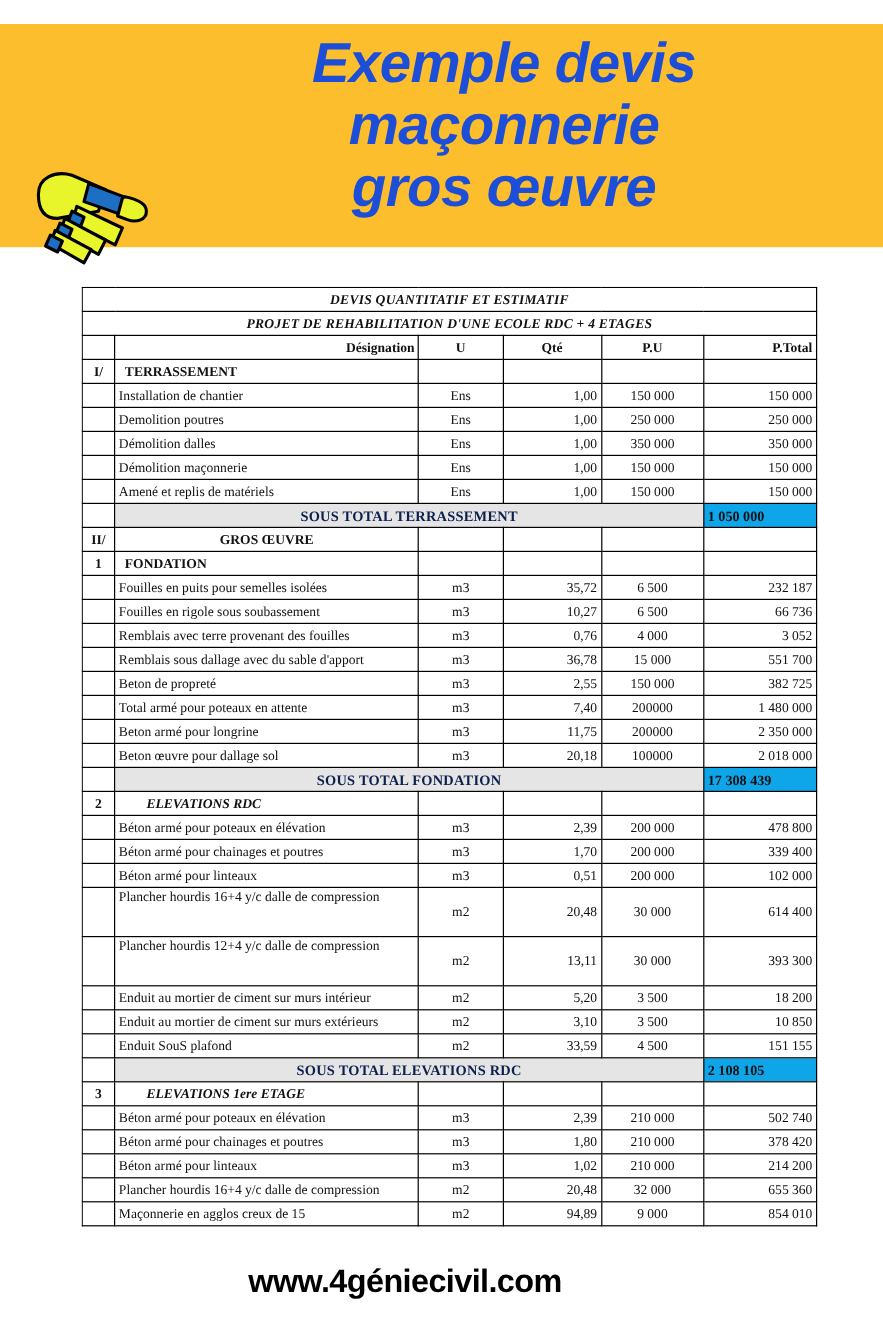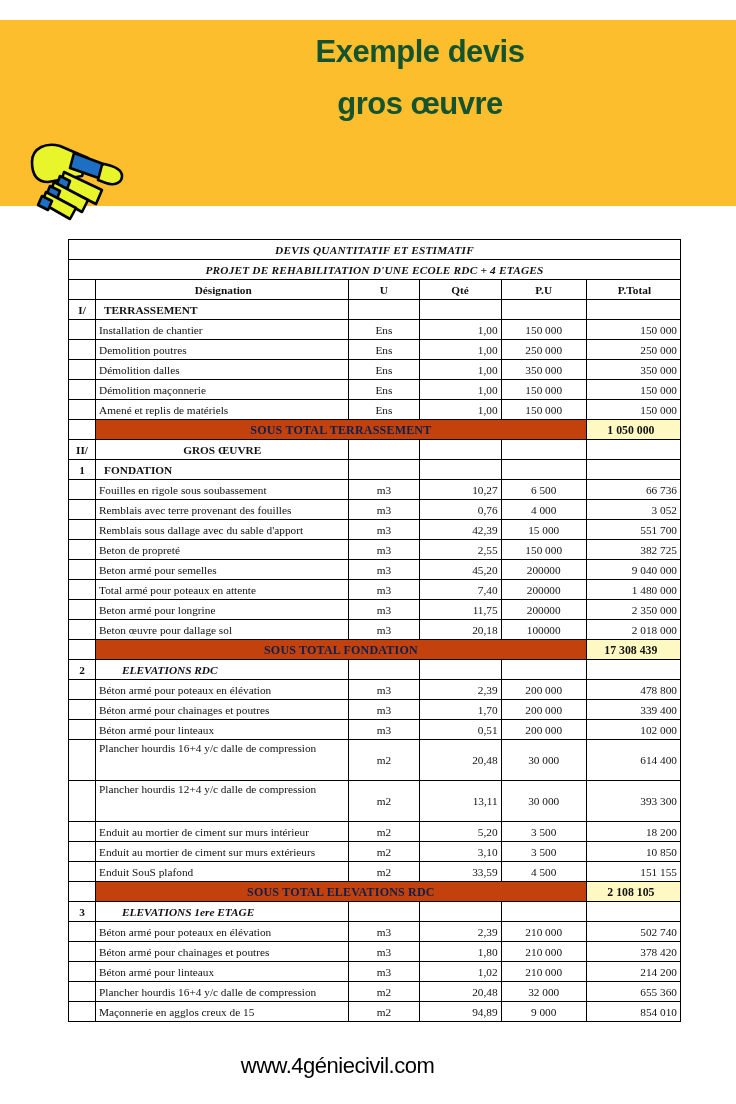--- a/index.html
+++ b/index.html
@@ -8,24 +8,25 @@
     font-family:"Liberation Sans",sans-serif;overflow:hidden;position:relative;
   }
 
   
   #banner{
     position:absolute;left:0;top:20px;width:736px;height:186px;
     background:#fcbe2c;
   }
   #banner-title{
     position:absolute;left:120px;top:6px;width:600px;
-    text-align:center;color:#14532d;
+    text-align:center;color:#1d4ed8;
     font-family:"Liberation Sans",sans-serif;
-    font-weight:bold;font-size:31px;line-height:52px;
+    font-weight:bold;font-size:47px;line-height:52px;
     letter-spacing:-0.5px;
+    font-style:italic;
   }
   #hand-icon{
     position:absolute;left:18px;top:138px;width:110px;height:88px;
   }
   table.devis{
     border-collapse:collapse;width:613px;
     table-layout:fixed;
     font-family:"Liberation Serif",serif;
     color:#111;
   }
@@ -53,21 +54,21 @@
     text-align:center;
     font-weight:bold;font-style:italic;
     font-size:12.4px;
     height:22px;
     letter-spacing:0.2px;
   }
   .head-row td{
     font-weight:bold;font-size:12.4px;height:21px;
   }
   .head-row td.c-center{text-align:center;}
-  .head-row td.c-left{text-align:center;padding-left:5px;margin-top:10px;}
+  .head-row td.c-left{text-align:right;padding-left:5px;margin-top:10px;}
 
   .sec-row td{
     font-weight:bold;font-size:12.2px;height:20px;
   }
   .sec-row td.numcell{text-align:center;}
   .sec-row td.indent{padding-left:8px;}
   .sec-row td.indent2{padding-left:26px;font-style:italic;}
   .sec-row td.centered{text-align:center;}
 
   td.numcell{text-align:center;font-weight:bold;font-size:11.6px;}
@@ -79,50 +80,51 @@
 
   tr.tall td{height:38px;}
   tr.tall td.des{vertical-align:top;padding-top:2px;white-space:normal;}
 
   .sub-row td{
     height:20px;
     font-weight:bold;
     border:1px solid #000;
   }
   .sub-row td.sub-band{
-    background:#c2410c;color:#0d1f4d;text-align:center;
+    background:#e5e5e5;color:#0d1f4d;text-align:center;
     font-size:12px;letter-spacing:0.2px;
   }
   .sub-row td.sub-total{
-    background:#fef9c3;color:#111;text-align:center;padding-right:8px;
+    background:#0ea5e9;color:#111;text-align:left;padding-right:8px;
     font-size:11.8px;
     margin-top:30px;
   }
   .sub-row td.sub-blank{background:#ffffff;}
 
   
   #doc-clip{
     position:absolute;left:68px;top:239px;width:615px;height:907px;
     overflow:hidden;
   }
 
   
   #footer{
     position:absolute;left:0;top:1053px;width:675px;text-align:center;
     font-family:"Liberation Sans",sans-serif;
-    font-weight:normal;font-size:22px;color:#000;
+    font-weight:bold;font-size:27px;color:#000;
     letter-spacing:-0.5px;
   }
 </style>
 </head>
 <body>
 
 <div id="banner">
   <div id="banner-title">
     <div>Exemple devis</div>
+    <div>maçonnerie</div>
     <div>gros œuvre</div>
   </div>
 </div>
 
 <svg id="hand-icon" viewBox="0 0 110 88">
   <g stroke="#000000" stroke-width="2.6" stroke-linejoin="round" stroke-linecap="round">
     <path d="M14 24 C14 10 28 4 42 8 L70 20 L64 38 L30 44 C18 44 14 36 14 24 Z" fill="#e8f52a"></path>
     <path d="M56 15 L96 30 L92 44 L52 30 Z" fill="#1d6fc4"></path>
     <path d="M86 26 C96 28 104 32 104 38 C104 45 96 48 88 45 L80 42 L84 27 Z" fill="#e8f52a"></path>
     <path d="M46 34 L84 52 L78 66 L42 48 Z" fill="#e8f52a"></path>
@@ -223,57 +225,57 @@
         <tr class="sec-row">
           <td class="numcell">1</td>
           <td class="indent">FONDATION</td>
           <td></td>
           <td></td>
           <td></td>
           <td></td>
         </tr>
         <tr class="">
           <td></td>
+          <td class="des">Fouilles en puits pour semelles isolées</td>
+          <td class="u">m3</td>
+          <td class="qte">35,72</td>
+          <td class="pu">6 500</td>
+          <td class="pt">232 187</td>
+        </tr>
+        <tr class="">
+          <td></td>
           <td class="des">Fouilles en rigole sous soubassement</td>
           <td class="u">m3</td>
           <td class="qte">10,27</td>
           <td class="pu">6 500</td>
           <td class="pt">66 736</td>
         </tr>
         <tr class="">
           <td></td>
           <td class="des">Remblais avec terre provenant des fouilles</td>
           <td class="u">m3</td>
           <td class="qte">0,76</td>
           <td class="pu">4 000</td>
           <td class="pt">3 052</td>
         </tr>
         <tr class="">
           <td></td>
           <td class="des">Remblais sous dallage avec du sable d'apport</td>
           <td class="u">m3</td>
-          <td class="qte">42,39</td>
+          <td class="qte">36,78</td>
           <td class="pu">15 000</td>
           <td class="pt">551 700</td>
         </tr>
         <tr class="">
           <td></td>
           <td class="des">Beton de propreté</td>
           <td class="u">m3</td>
           <td class="qte">2,55</td>
           <td class="pu">150 000</td>
           <td class="pt">382 725</td>
-        </tr>
-        <tr class="">
-          <td></td>
-          <td class="des">Beton armé pour semelles</td>
-          <td class="u">m3</td>
-          <td class="qte">45,20</td>
-          <td class="pu">200000</td>
-          <td class="pt">9 040 000</td>
         </tr>
         <tr class="">
           <td></td>
           <td class="des">Total armé pour poteaux en attente</td>
           <td class="u">m3</td>
           <td class="qte">7,40</td>
           <td class="pu">200000</td>
           <td class="pt">1 480 000</td>
         </tr>
         <tr class="">

